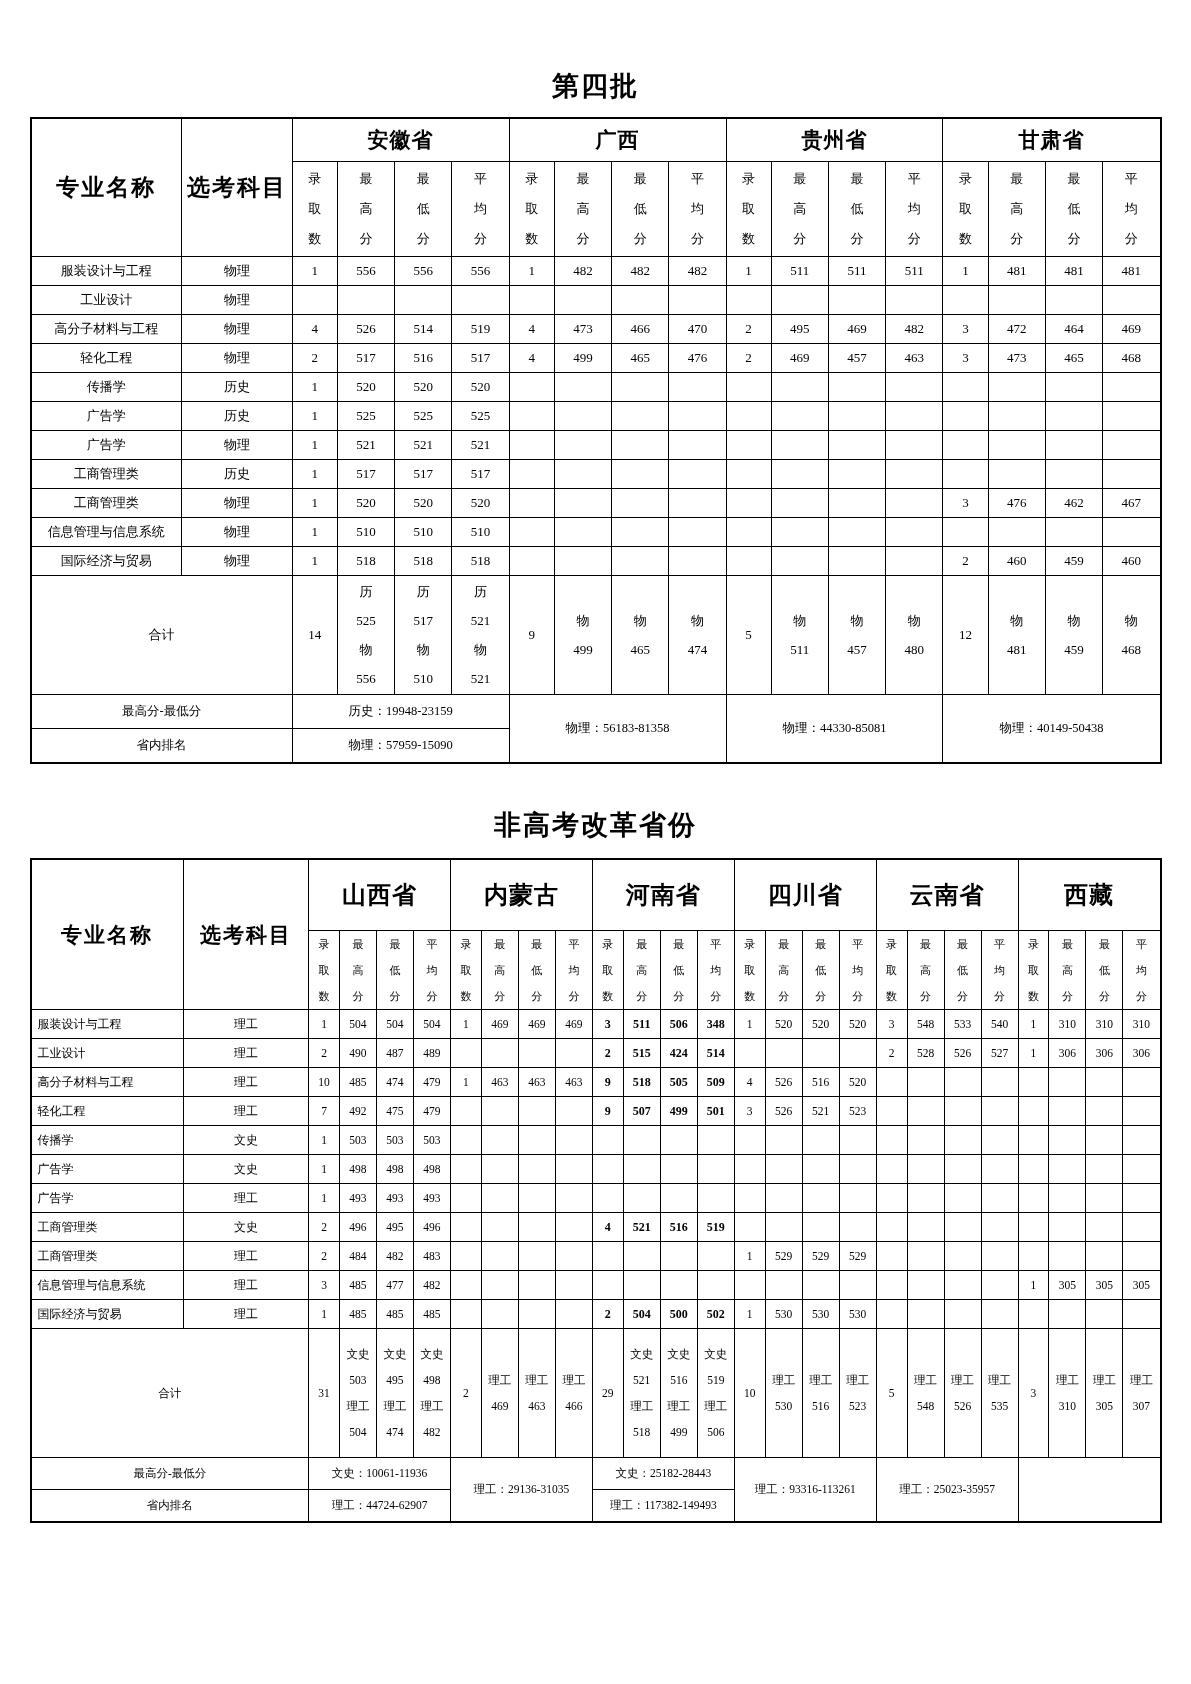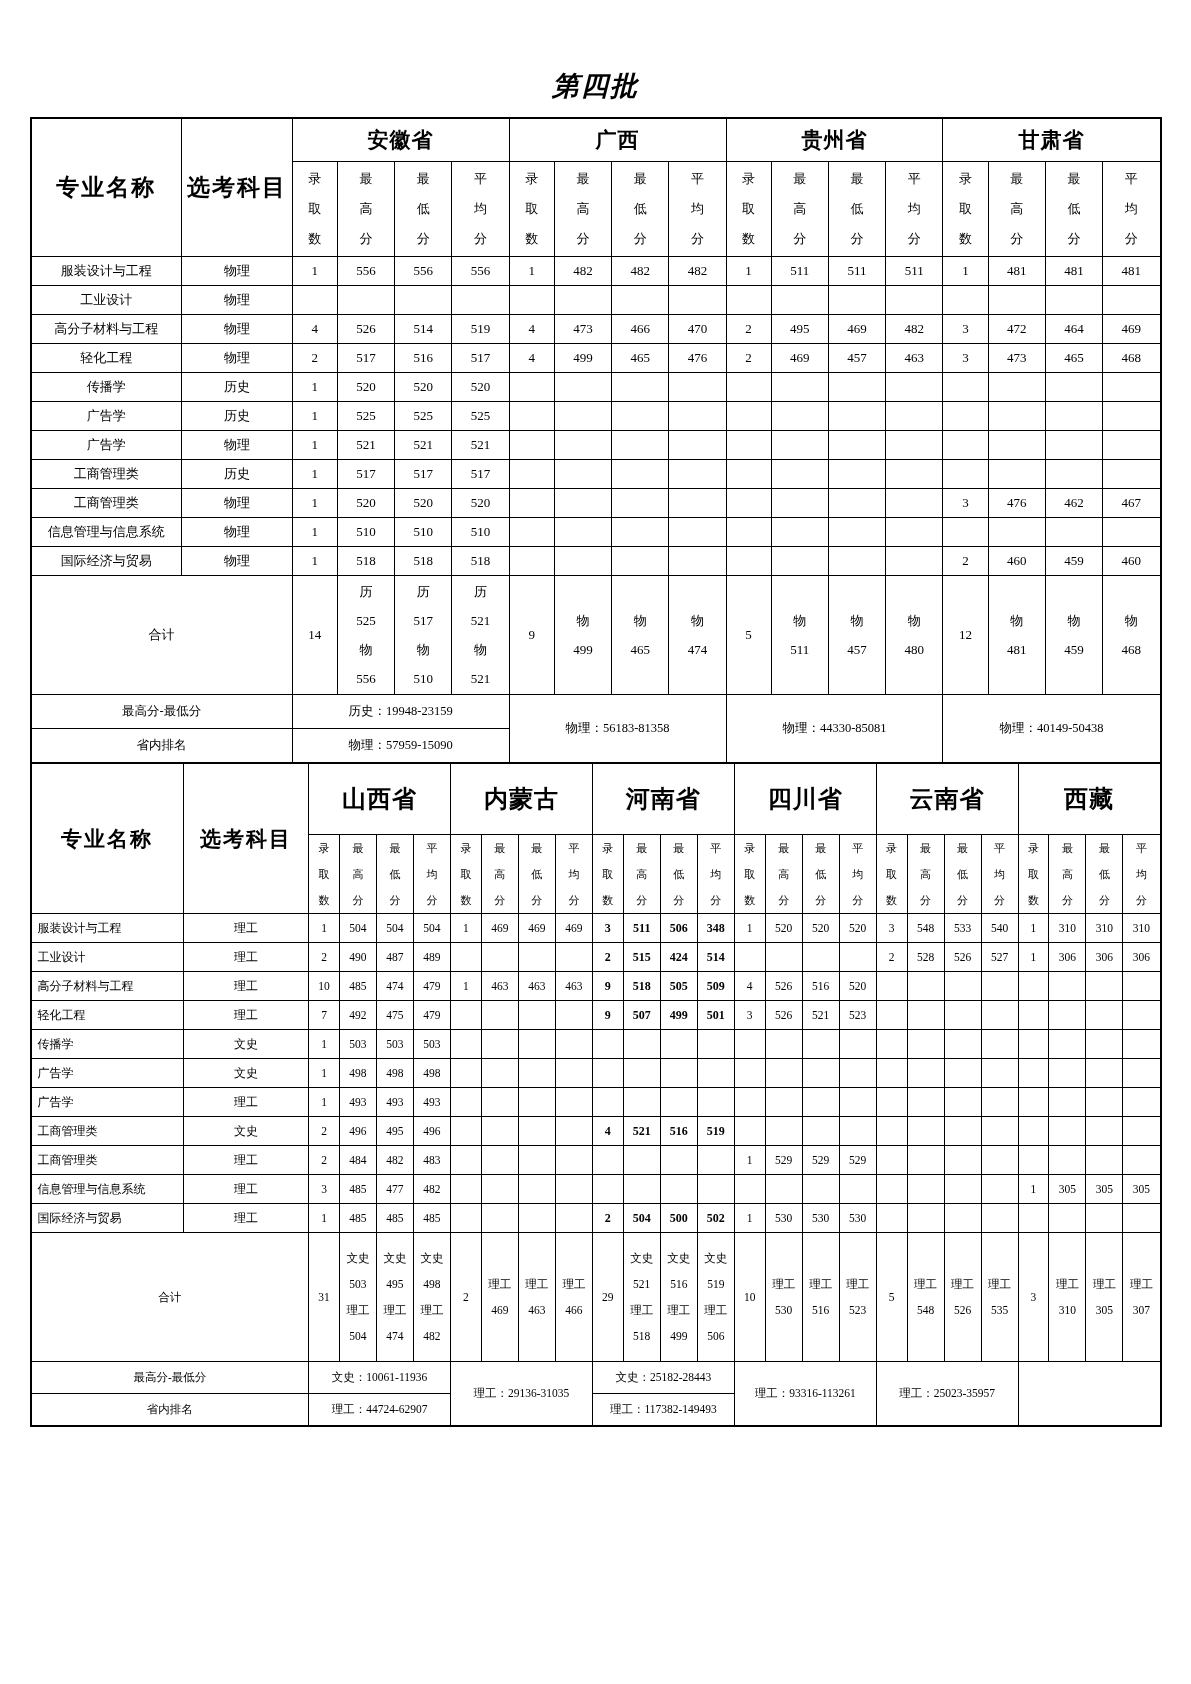--- a/index.html
+++ b/index.html
@@ -10,21 +10,21 @@
     -webkit-font-smoothing:antialiased;
   }
   .page{width:1191px;min-height:1684px;position:relative;padding:0;box-sizing:border-box;}
   .title{
     text-align:center;
     font-weight:bold;
     font-size:27px;
     letter-spacing:2px;
     font-family:"Liberation Serif","DejaVu Serif",serif;
   }
-  #title-1{margin:68px 0 14px 0;font-style:italic;}
+  #title-1{margin:68px 0 14px 0;}
   #title-2{margin:44px 0 16px 0;}
 
   table.grid{
     border-collapse:collapse;
     table-layout:fixed;
     margin:0 auto;
     background:#fff;
   }
   table.grid td, table.grid th{
     border:1px solid #000;
@@ -476,20 +476,21 @@
           <td colspan="4" rowspan="2">物理：44330-85081</td>
           <td colspan="4" rowspan="2">物理：40149-50438</td>
         </tr>
         <tr class="footrow">
           <td colspan="2">省内排名</td>
           <td colspan="4">物理：57959-15090</td>
         </tr>
       </tbody>
   </table>
 
+  <div class="title" id="title-2">非高考改革省份</div>
 
   <table class="grid" id="table-2">
     <colgroup>
       <col style="width:148px">
         <col style="width:122px">
       <col style="width:30px">
         <col style="width:36px">
         <col style="width:36px">
         <col style="width:36px">
       <col style="width:30px">

